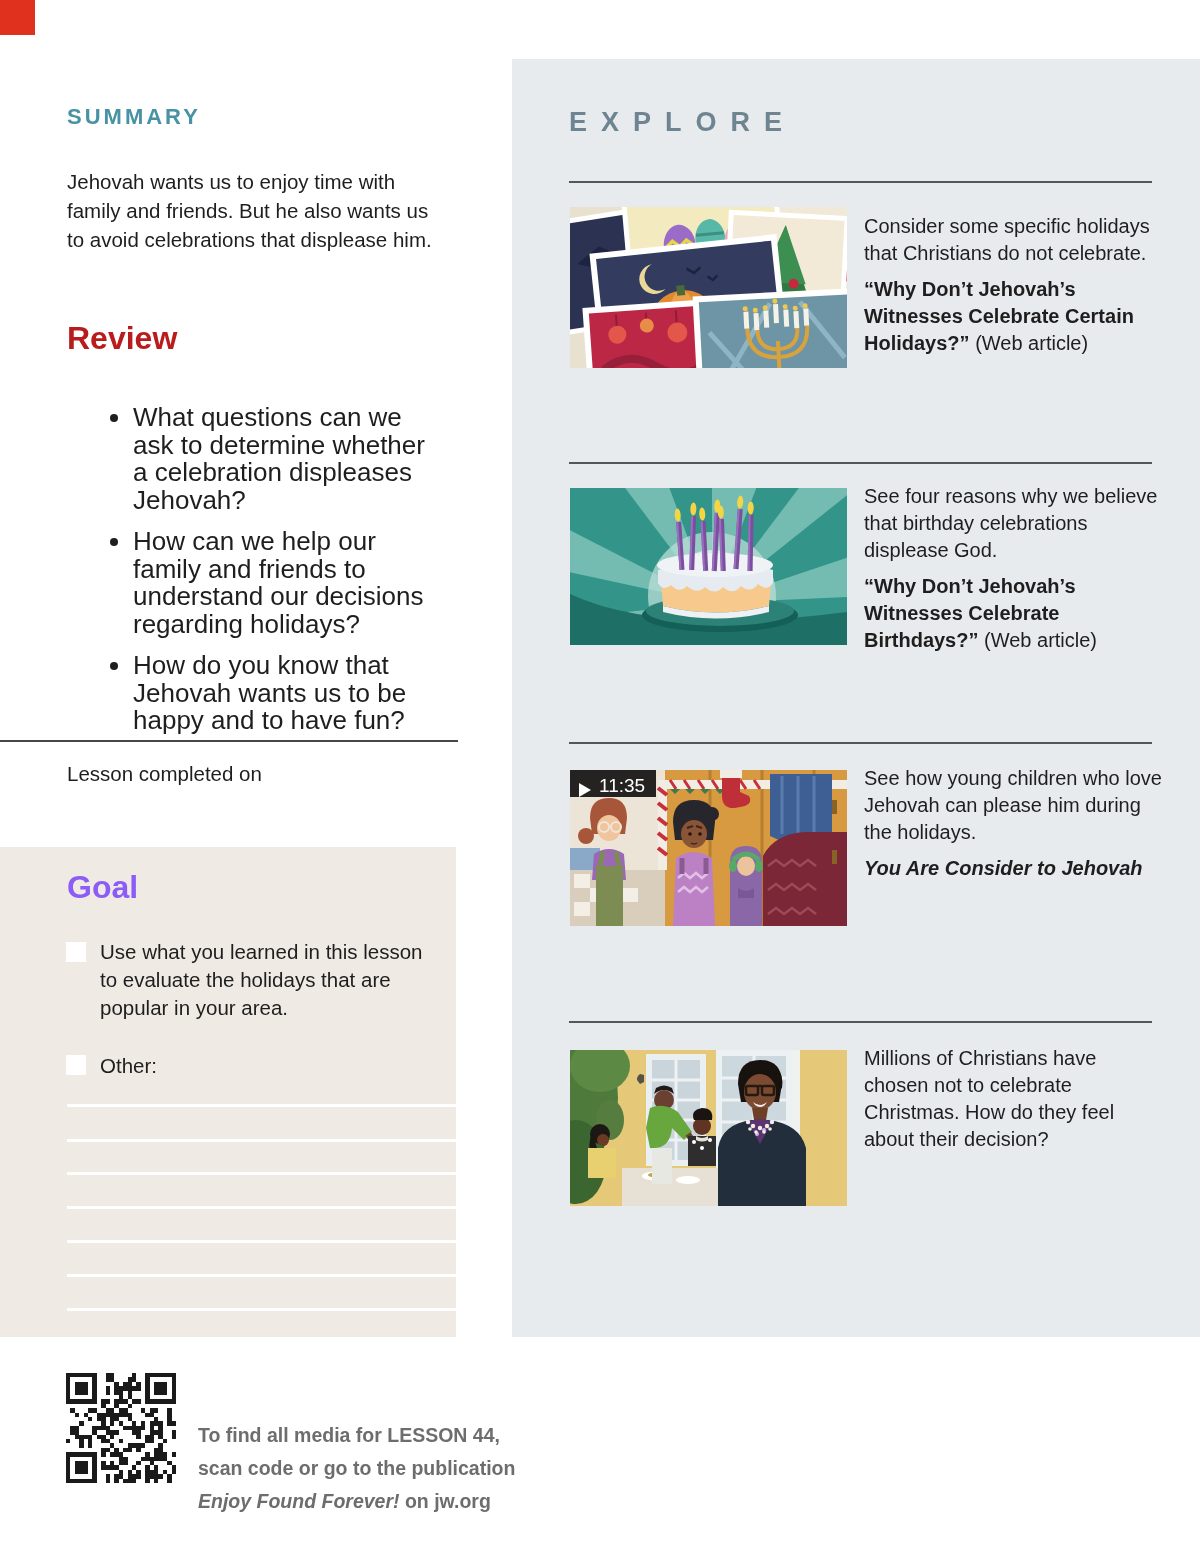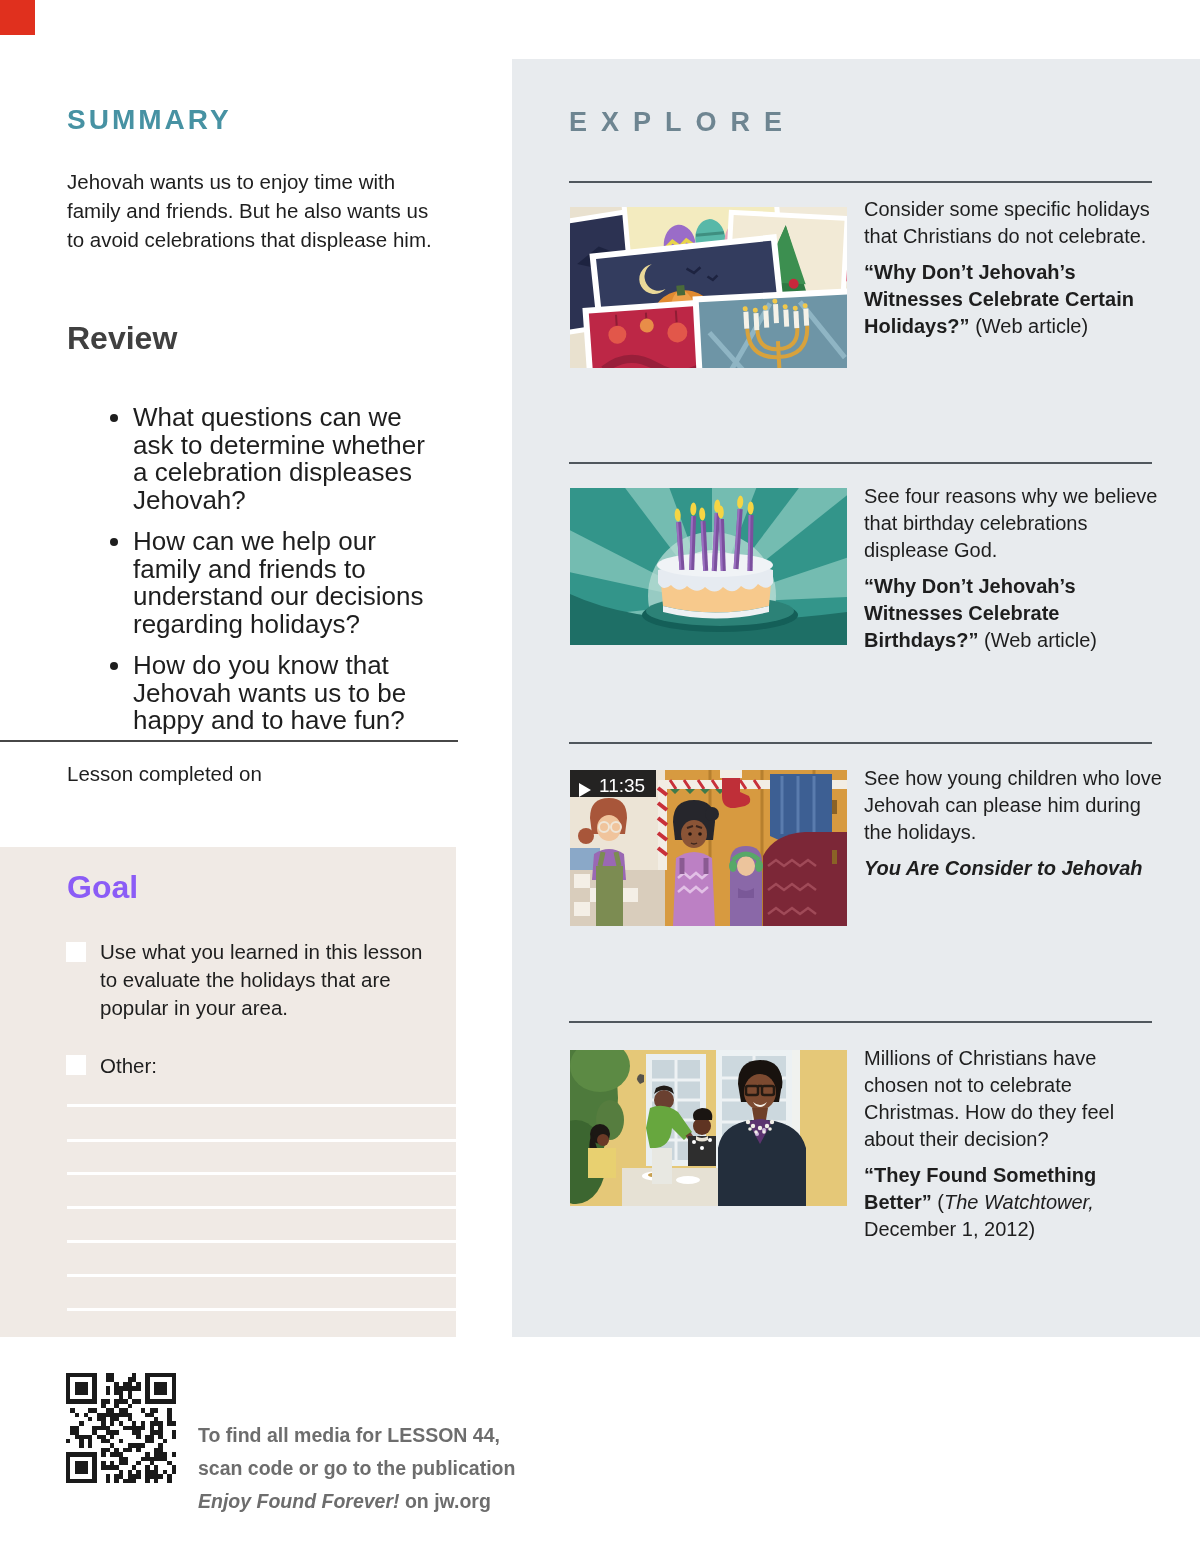--- a/index.html
+++ b/index.html
@@ -3,24 +3,24 @@
 <meta charset="utf-8">
 <style>
   html,body{margin:0;padding:0;background:#ffffff;}
   .page{position:relative;width:1200px;height:1543px;background:#fff;overflow:hidden;
         font-family:"Liberation Sans","DejaVu Sans",sans-serif;color:#1e1e1e;}
 
   
   .red-marker{position:absolute;left:0;top:0;width:35px;height:35px;background:#e0301e;}
 
   
-  .summary-title{position:absolute;left:67px;top:104px;font-size:28px;font-weight:bold;
+  .summary-title{position:absolute;left:67px;top:104px;font-size:22px;font-weight:bold;
                  letter-spacing:3px;color:#4792a3;}
   .summary-body{position:absolute;left:67px;top:167px;width:378px;font-size:20.5px;line-height:29px;}
-  .review-title{position:absolute;left:67px;top:320px;font-size:32px;font-weight:600;color:#404040;}
+  .review-title{position:absolute;left:67px;top:320px;font-size:32px;font-weight:600;color:#b91c1c;}
   .review-list{position:absolute;left:90px;top:388px;width:360px;}
   .review-list ul{margin:16px;padding:0 0 0 27px;font-size:26px;line-height:27.5px;}
   .review-list li{margin-bottom:14px;}
 
   .completed-rule{position:absolute;left:0;top:740px;width:458px;height:2px;background:#474747;}
   .lesson-completed{position:absolute;left:67px;top:762px;font-size:20.5px;}
 
   
   .goal-box{position:absolute;left:0;top:847px;width:456px;height:490px;background:#f0eae5;}
   .goal-title{position:absolute;left:67px;top:22px;font-size:32px;font-weight:600;color:#8b5cf6;}
@@ -39,21 +39,21 @@
   
   .explore-panel{position:absolute;left:488px;top:59px;width:712px;height:1278px;background:#e8ebee;margin-left:24px;}
   .explore-title{position:absolute;left:57px;top:48px;font-size:27px;font-weight:bold;
                  letter-spacing:14px;color:#6e8591;}
   .x-rule{position:absolute;left:57px;width:583px;height:2px;background:#50575d;}
   .r1{top:122px;} .r2{top:403px;} .r3{top:683px;} .r4{top:962px;}
   .thumb{position:absolute;left:58px;width:277px;overflow:hidden;background:#ccc;}
   .t1{top:148px;height:161px;} .t2{top:429px;height:157px;} .t3{top:711px;height:156px;} .t4{top:991px;height:156px;}
   .thumb svg{display:block;width:100%;height:100%;}
   .x-text{position:absolute;left:352px;width:302px;font-size:20px;line-height:27px;}
-  .xt1{top:137px;} .xt2{top:424px;} .xt3{top:706px;} .xt4{top:986px;}
+  .xt1{top:154px;} .xt2{top:424px;} .xt3{top:706px;} .xt4{top:986px;}
   .x-text p{margin:0;}
   .x-text .pub{margin-top:9px;font-weight:bold;}
   .pub .note{font-weight:normal;}
   .pub .ital{font-style:italic;}
   .pub-ital{font-weight:bold;font-style:italic;}
 
   .video-badge{position:absolute;left:58px;top:711px;height:27px;background:rgba(20,20,20,.93);
                color:#fff;display:flex;align-items:flex-end;gap:8px;padding:0 11px 0 9px;font-size:19px;z-index:3;}
   .play-triangle{width:0;height:0;border-left:12px solid #fff;border-top:7.5px solid transparent;
                  border-bottom:7.5px solid transparent;}
@@ -639,17 +639,16 @@
       <p class="pub"><span>“Why Don’t Jehovah’s Witnesses Celebrate Birthdays?”</span><span class="note"> (Web article)</span></p>
     </div>
 
     <div class="x-text xt3">
       <p>See how young children who love Jehovah can please him during the holidays.</p>
       <p class="pub pub-ital">You Are Consider to Jehovah</p>
     </div>
 
     <div class="x-text xt4">
       <p>Millions of Christians have chosen not to celebrate Christmas. How do they feel about their decision?</p>
-      <p class="pub"><span>“They Found Something Better”</span><span class="note"> (</span><span class="note ital">The Watchtower,</span><span class="note"> December 1, 2012)</span></p>
     </div>
   </div>
 
 </div>
 
 </body></html>

